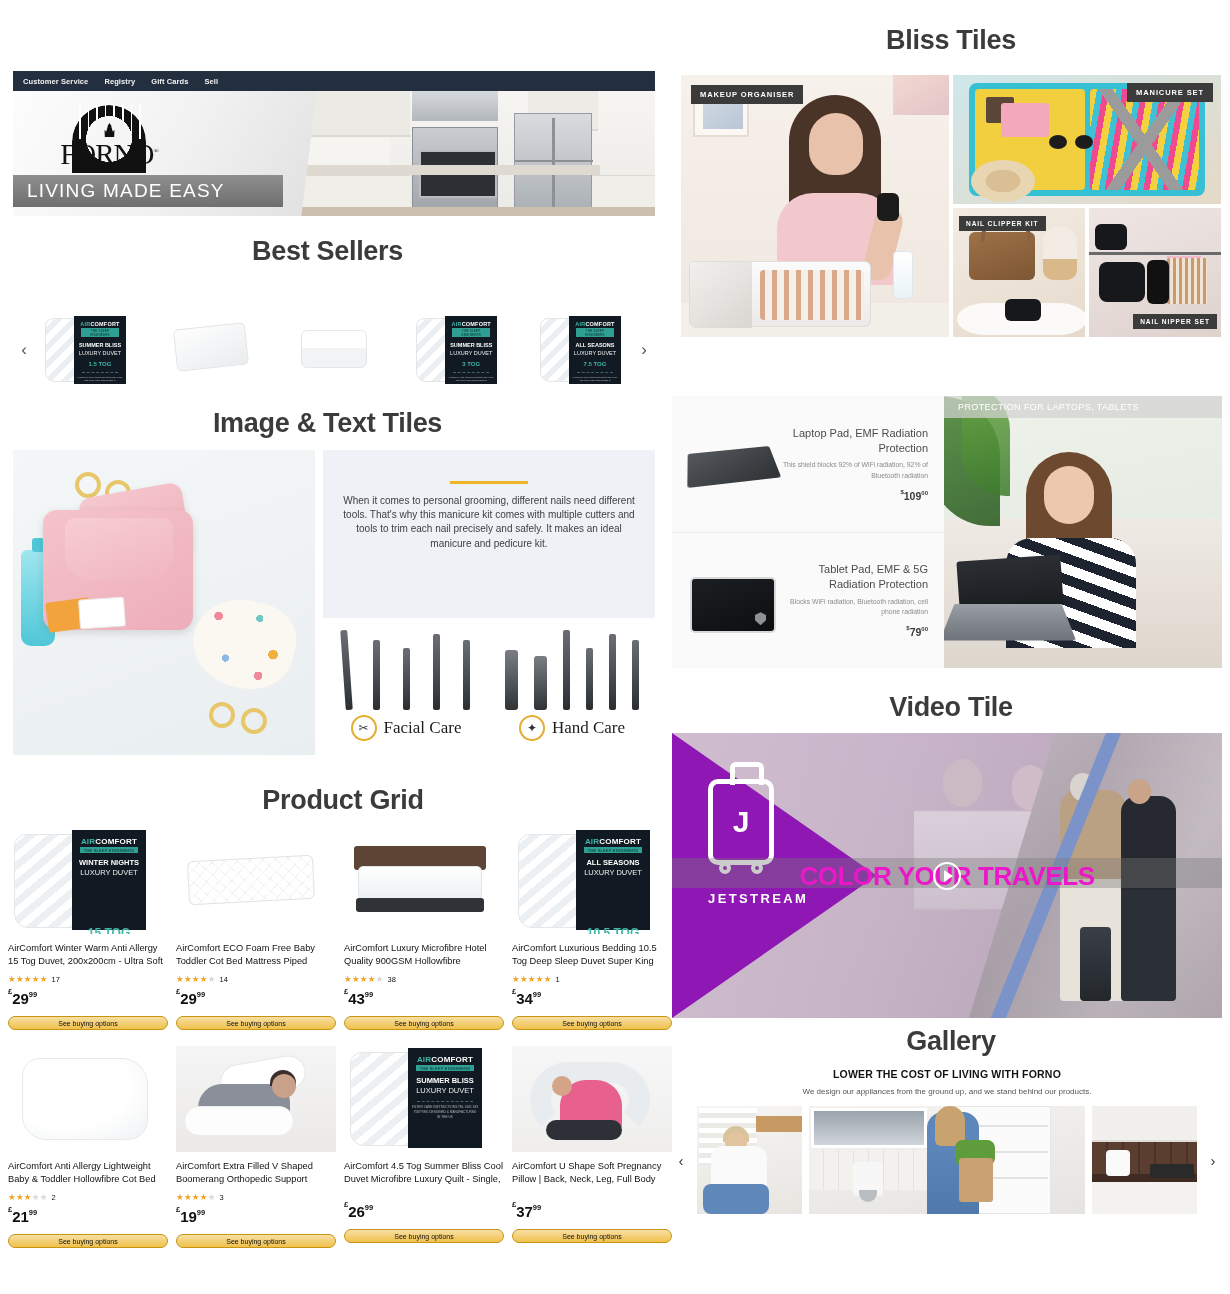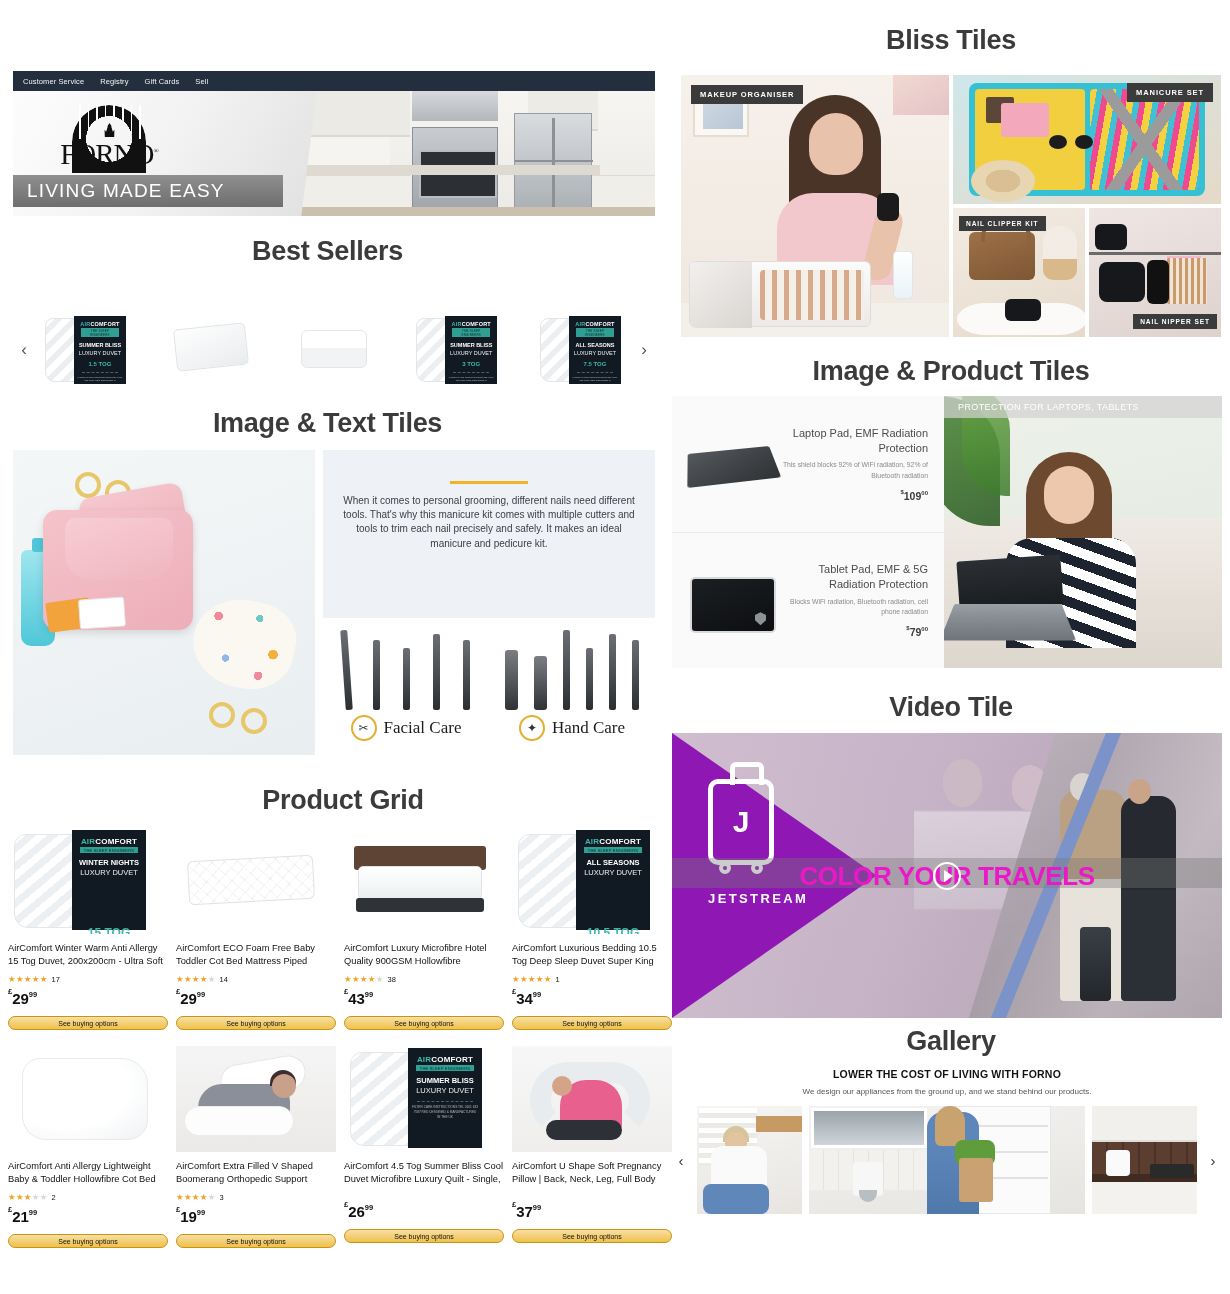--- a/index.html
+++ b/index.html
@@ -20,21 +20,21 @@
 
   
   .abs { position: absolute; }
 
   
   #header-tile { left: 13px; top: 71px; width: 642px; height: 145px; overflow: hidden; }
   .hdr-nav {
     height: 20px; background: #232f3e; display: flex; align-items: center;
     gap: 16px; padding: 0 10px;
   }
-  .hdr-nav span { color: #f3f3f3; font-size: 7.5px; font-weight: 400; letter-spacing: .1px; }
+  .hdr-nav span { color: #f3f3f3; font-size: 7.5px; font-weight: 700; letter-spacing: .1px; }
   .hdr-body { position: relative; height: 125px; overflow: hidden; background: #fff; }
   .hdr-left {
     position: absolute; left: 0; top: 0; width: 310px; height: 125px;
     background: linear-gradient(115deg,#fdfdfd 0%,#f2f2f2 55%,#e2e2e2 100%);
     transform: skewX(-7deg) translateX(-14px);
   }
   .hdr-photo {
     position: absolute; right: 0; top: 0; width: 355px; height: 125px;
     background:
       linear-gradient(180deg,#f7f5f2 0%,#eceae6 100%);
@@ -835,21 +835,20 @@
           <div class="nn-pink"></div>
           <div class="nn-brushes"></div>
           <div class="nn-case"></div>
           <div class="nn-case2"></div>
           <div class="tile-label" style="right:4px;bottom:8px;font-size:6.6px;padding:4px 7px;">NAIL NIPPER SET</div>
         </div>
       </div>
     </div>
   </div>
 
-  <div class="section-title abs" id="ipt-title">Image &amp; Product Tiles</div>
 
   <div class="abs" id="img-prod-tiles">
     <div class="ipt-left">
       <div class="ipt-cell">
         <div class="ipt-thumb">
           <div class="pad-grey"></div>
         </div>
         <div class="ipt-txt">
           <div class="ipt-h">Laptop Pad, EMF Radiation Protection</div>
           <div class="ipt-d">This shield blocks 92% of WiFi radiation, 92% of Bluetooth radiation</div>

